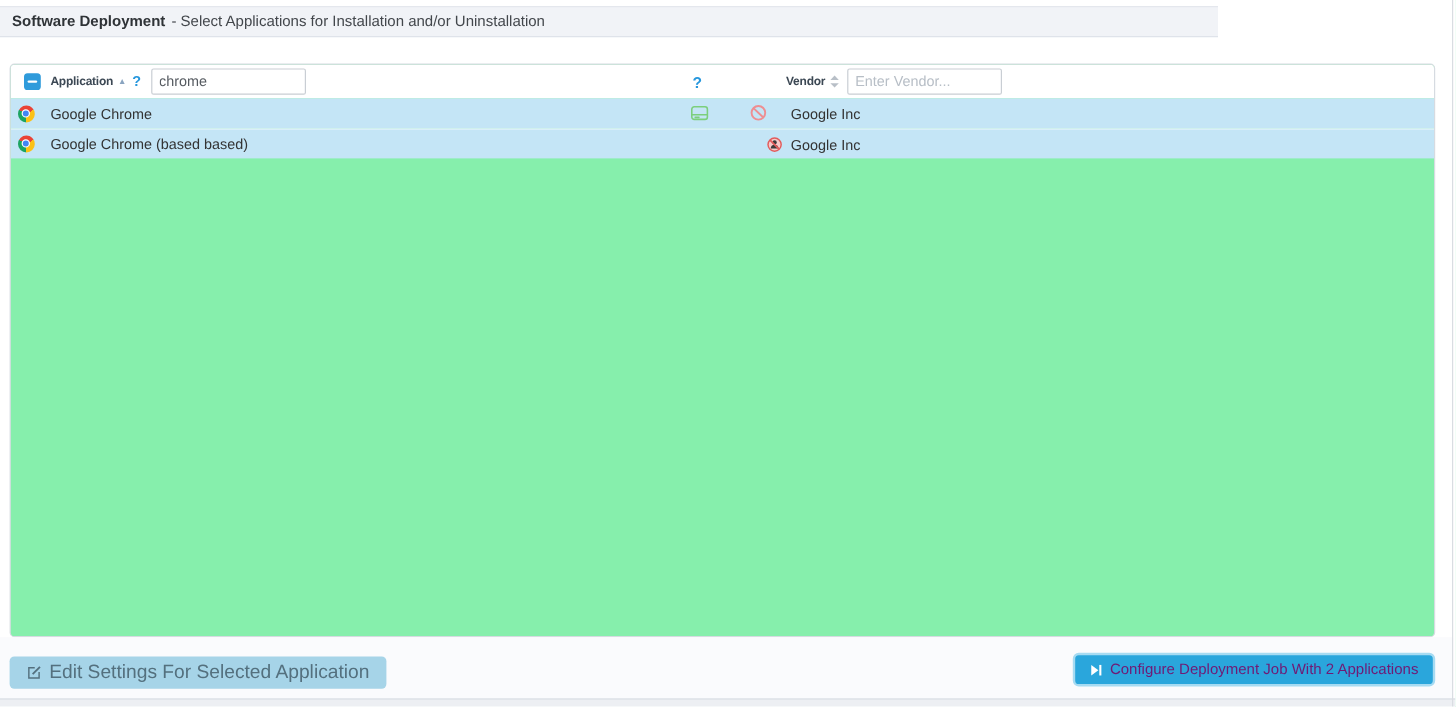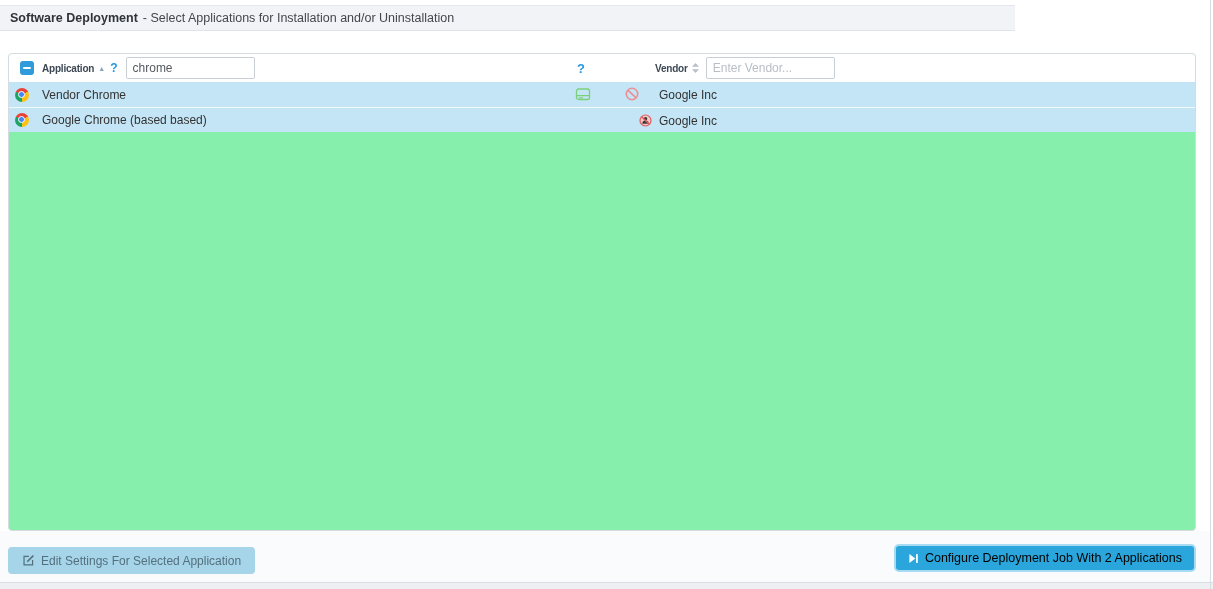--- a/index.html
+++ b/index.html
@@ -61,26 +61,26 @@
   .abs-ic{position:absolute;top:5px;}
   .ic-drive{left:566px;}
   .ic-no{left:616px;}
   .ic-userno{left:630px;top:6px;}
   .vendor-name{position:absolute;left:650px;top:0;height:25px;display:flex;align-items:center;
     font-size:12px;color:#333;}
   
   .footer{position:absolute;left:0;top:531px;width:1211px;height:51px;background:#fafbfd;}
   .btn-edit{
     position:absolute;left:8px;top:16px;height:27px;border:none;border-radius:4px;
-    background:#a6d4e8;color:#54707e;font-family:"Liberation Sans",sans-serif;font-size:12px;
+    background:#a6d4e8;color:#54707e;font-family:"Liberation Sans",sans-serif;font-size:16px;
     display:flex;align-items:center;gap:6px;padding:12px 14px;cursor:default;
   }
   .btn-configure{
     position:absolute;right:15px;top:13px;height:28px;border:2px solid #a6dbf2;border-radius:5px;
-    background:#2aa6dc;color:#000000;font-family:"Liberation Sans",sans-serif;font-size:12.5px;
+    background:#2aa6dc;color:#701a75;font-family:"Liberation Sans",sans-serif;font-size:12.5px;
     display:flex;align-items:center;gap:6px;padding:0 12px;cursor:pointer;box-sizing:border-box;
   }
   .bottom-strip{
     position:absolute;left:0;top:582px;width:1213px;height:7px;
     background:#edeff3;border-top:1px solid #d9dee5;box-sizing:border-box;
   }
   .right-edge{position:absolute;left:1210px;top:0;width:1px;height:589px;background:#d9dde2;}
 </style>
 </head>
 <body>
@@ -114,21 +114,21 @@
         <svg class="sort-both" width="9" height="12" viewBox="0 0 9 12">
           <path d="M4.5 1 L8 4.7 H1 Z" fill="#b8bfc7"></path>
           <path d="M4.5 11 L1 7.3 H8 Z" fill="#b8bfc7"></path>
         </svg>
         <input class="filter-input" type="text" placeholder="Enter Vendor..." style="">
       </div>
     </div>
 
     <div class="trow r1">
       <span class="chrome-icon"></span>
-      <span class="app-name">Vendor Chrome</span>
+      <span class="app-name">Google Chrome</span>
       <svg class="abs-ic ic-drive" width="16" height="15" viewBox="0 0 16 15" fill="none" stroke="#7ccf7c" stroke-width="1.3">
         <rect x="1.5" y="2" width="13" height="10.5" rx="2"></rect>
         <path d="M1.5 8.7 h13"></path>
         <path d="M4.3 10.8 h3.2" stroke-linecap="round"></path>
       </svg>
       <svg class="abs-ic ic-no" width="14" height="14" viewBox="0 0 14 14">
         <circle cx="7" cy="7" r="5.7" fill="none" stroke="#ee8e92" stroke-width="1.6"></circle>
         <line x1="3.1" y1="3.3" x2="10.9" y2="10.7" stroke="#ee8e92" stroke-width="1.6"></line>
       </svg>
       <span class="vendor-name">Google Inc</span>

